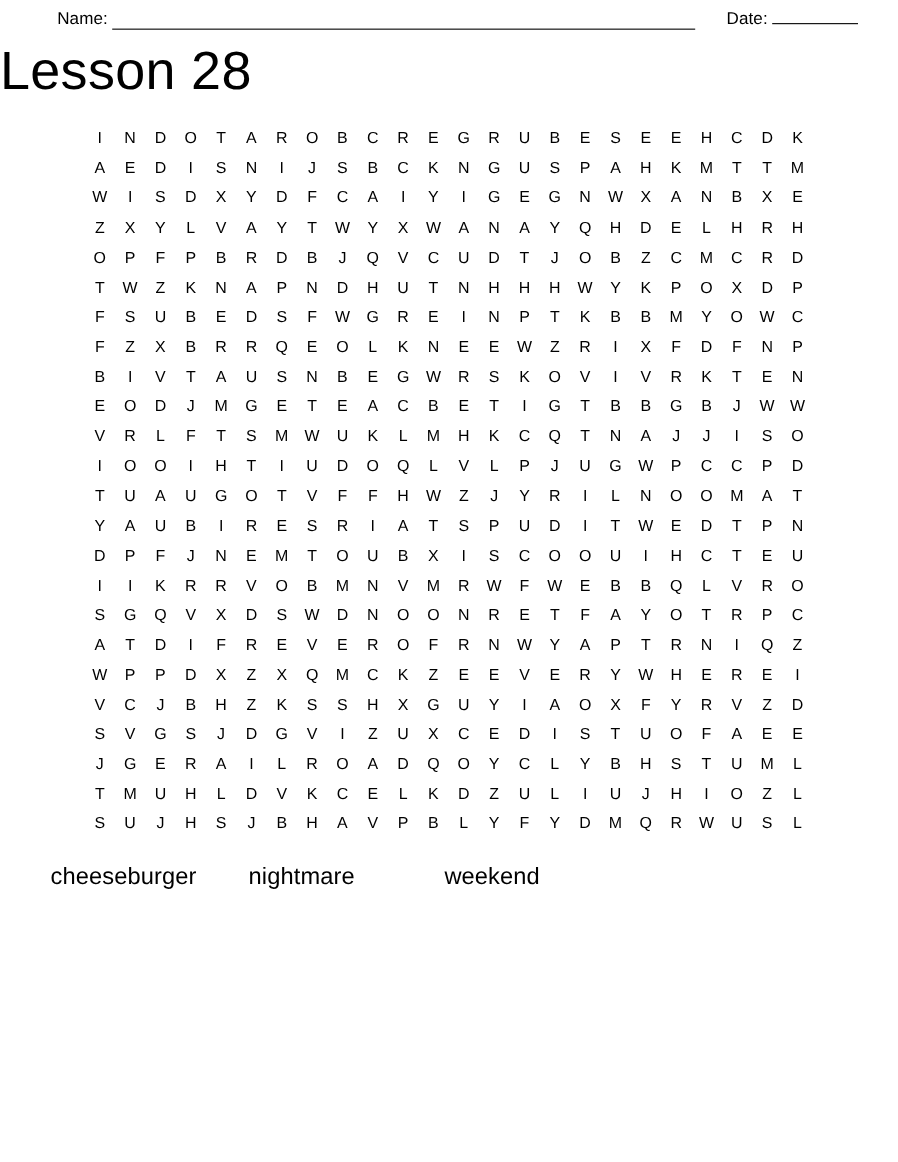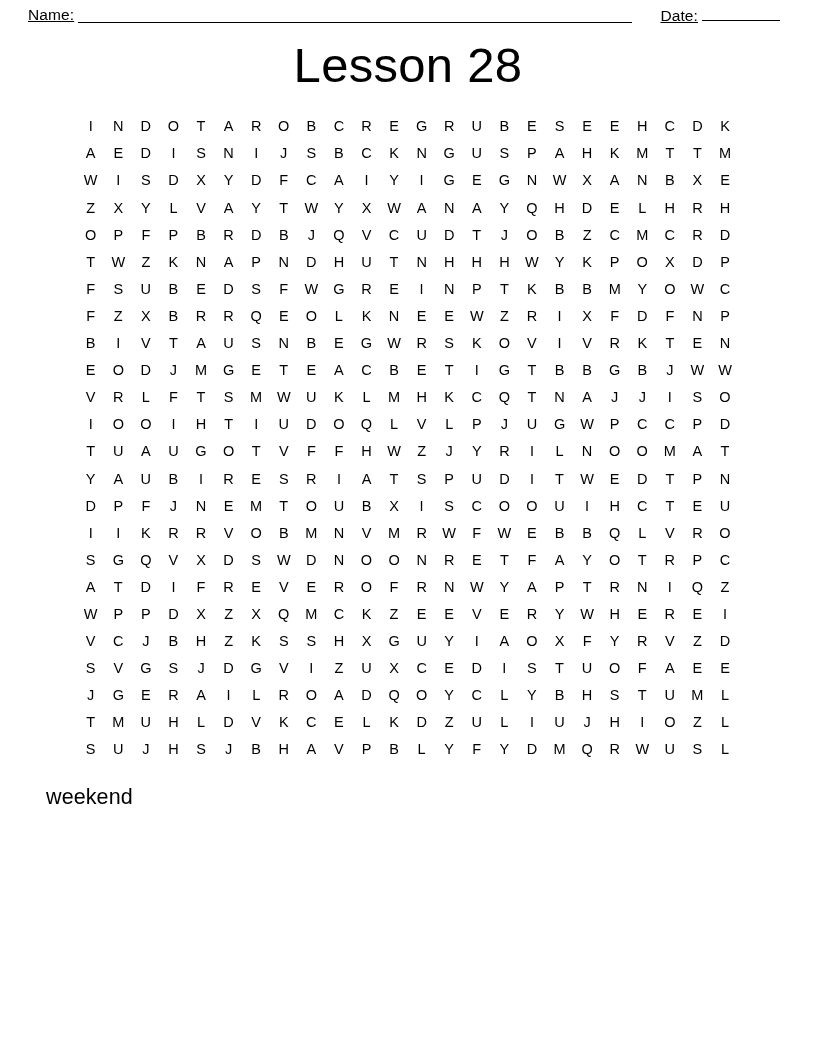--- a/index.html
+++ b/index.html
@@ -18,25 +18,24 @@
   }
 
   
   .sheet-header {
     position: absolute;
     top: 3px;
     left: 0;
     width: 816px;
     height: 24px;
     display: flex;
-    align-items: center;
-    padding: 0 36px 0 28px;
+    align-items: flex-end;
+    padding: 0 36px 0 52px;
     box-sizing: border-box;
     font-size: 15.5px;
-    text-decoration: underline;
   }
   .field-label {
     white-space: nowrap;
     letter-spacing: 0.1px;
   }
   .rule {
     border-bottom: 1px solid #000;
     height: 14px;
     margin: 0 0 0 4px;
   }
@@ -48,21 +47,21 @@
     align-items: baseline;
     white-space: nowrap;
   }
 
   
   .puzzle-title {
     position: absolute;
     top: 36px;
     left: 0;
     width: 816px;
-    text-align: center;
+    text-align: left;
     font-size: 49px;
     font-weight: 400;
     line-height: 58px;
     letter-spacing: 0.3px;
   }
 
   
   .grid-wrap {
     position: absolute;
     top: 113px;
@@ -735,14 +734,16 @@
       <span class="grid-cell">Q</span>
       <span class="grid-cell">R</span>
       <span class="grid-cell">W</span>
       <span class="grid-cell">U</span>
       <span class="grid-cell">S</span>
       <span class="grid-cell">L</span>
     </div>
   </div>
 
 <div class="word-list">
+    <div class="word-item">cheeseburger</div>
+    <div class="word-item">nightmare</div>
     <div class="word-item">weekend</div>
   </div>
 
 </body></html>

